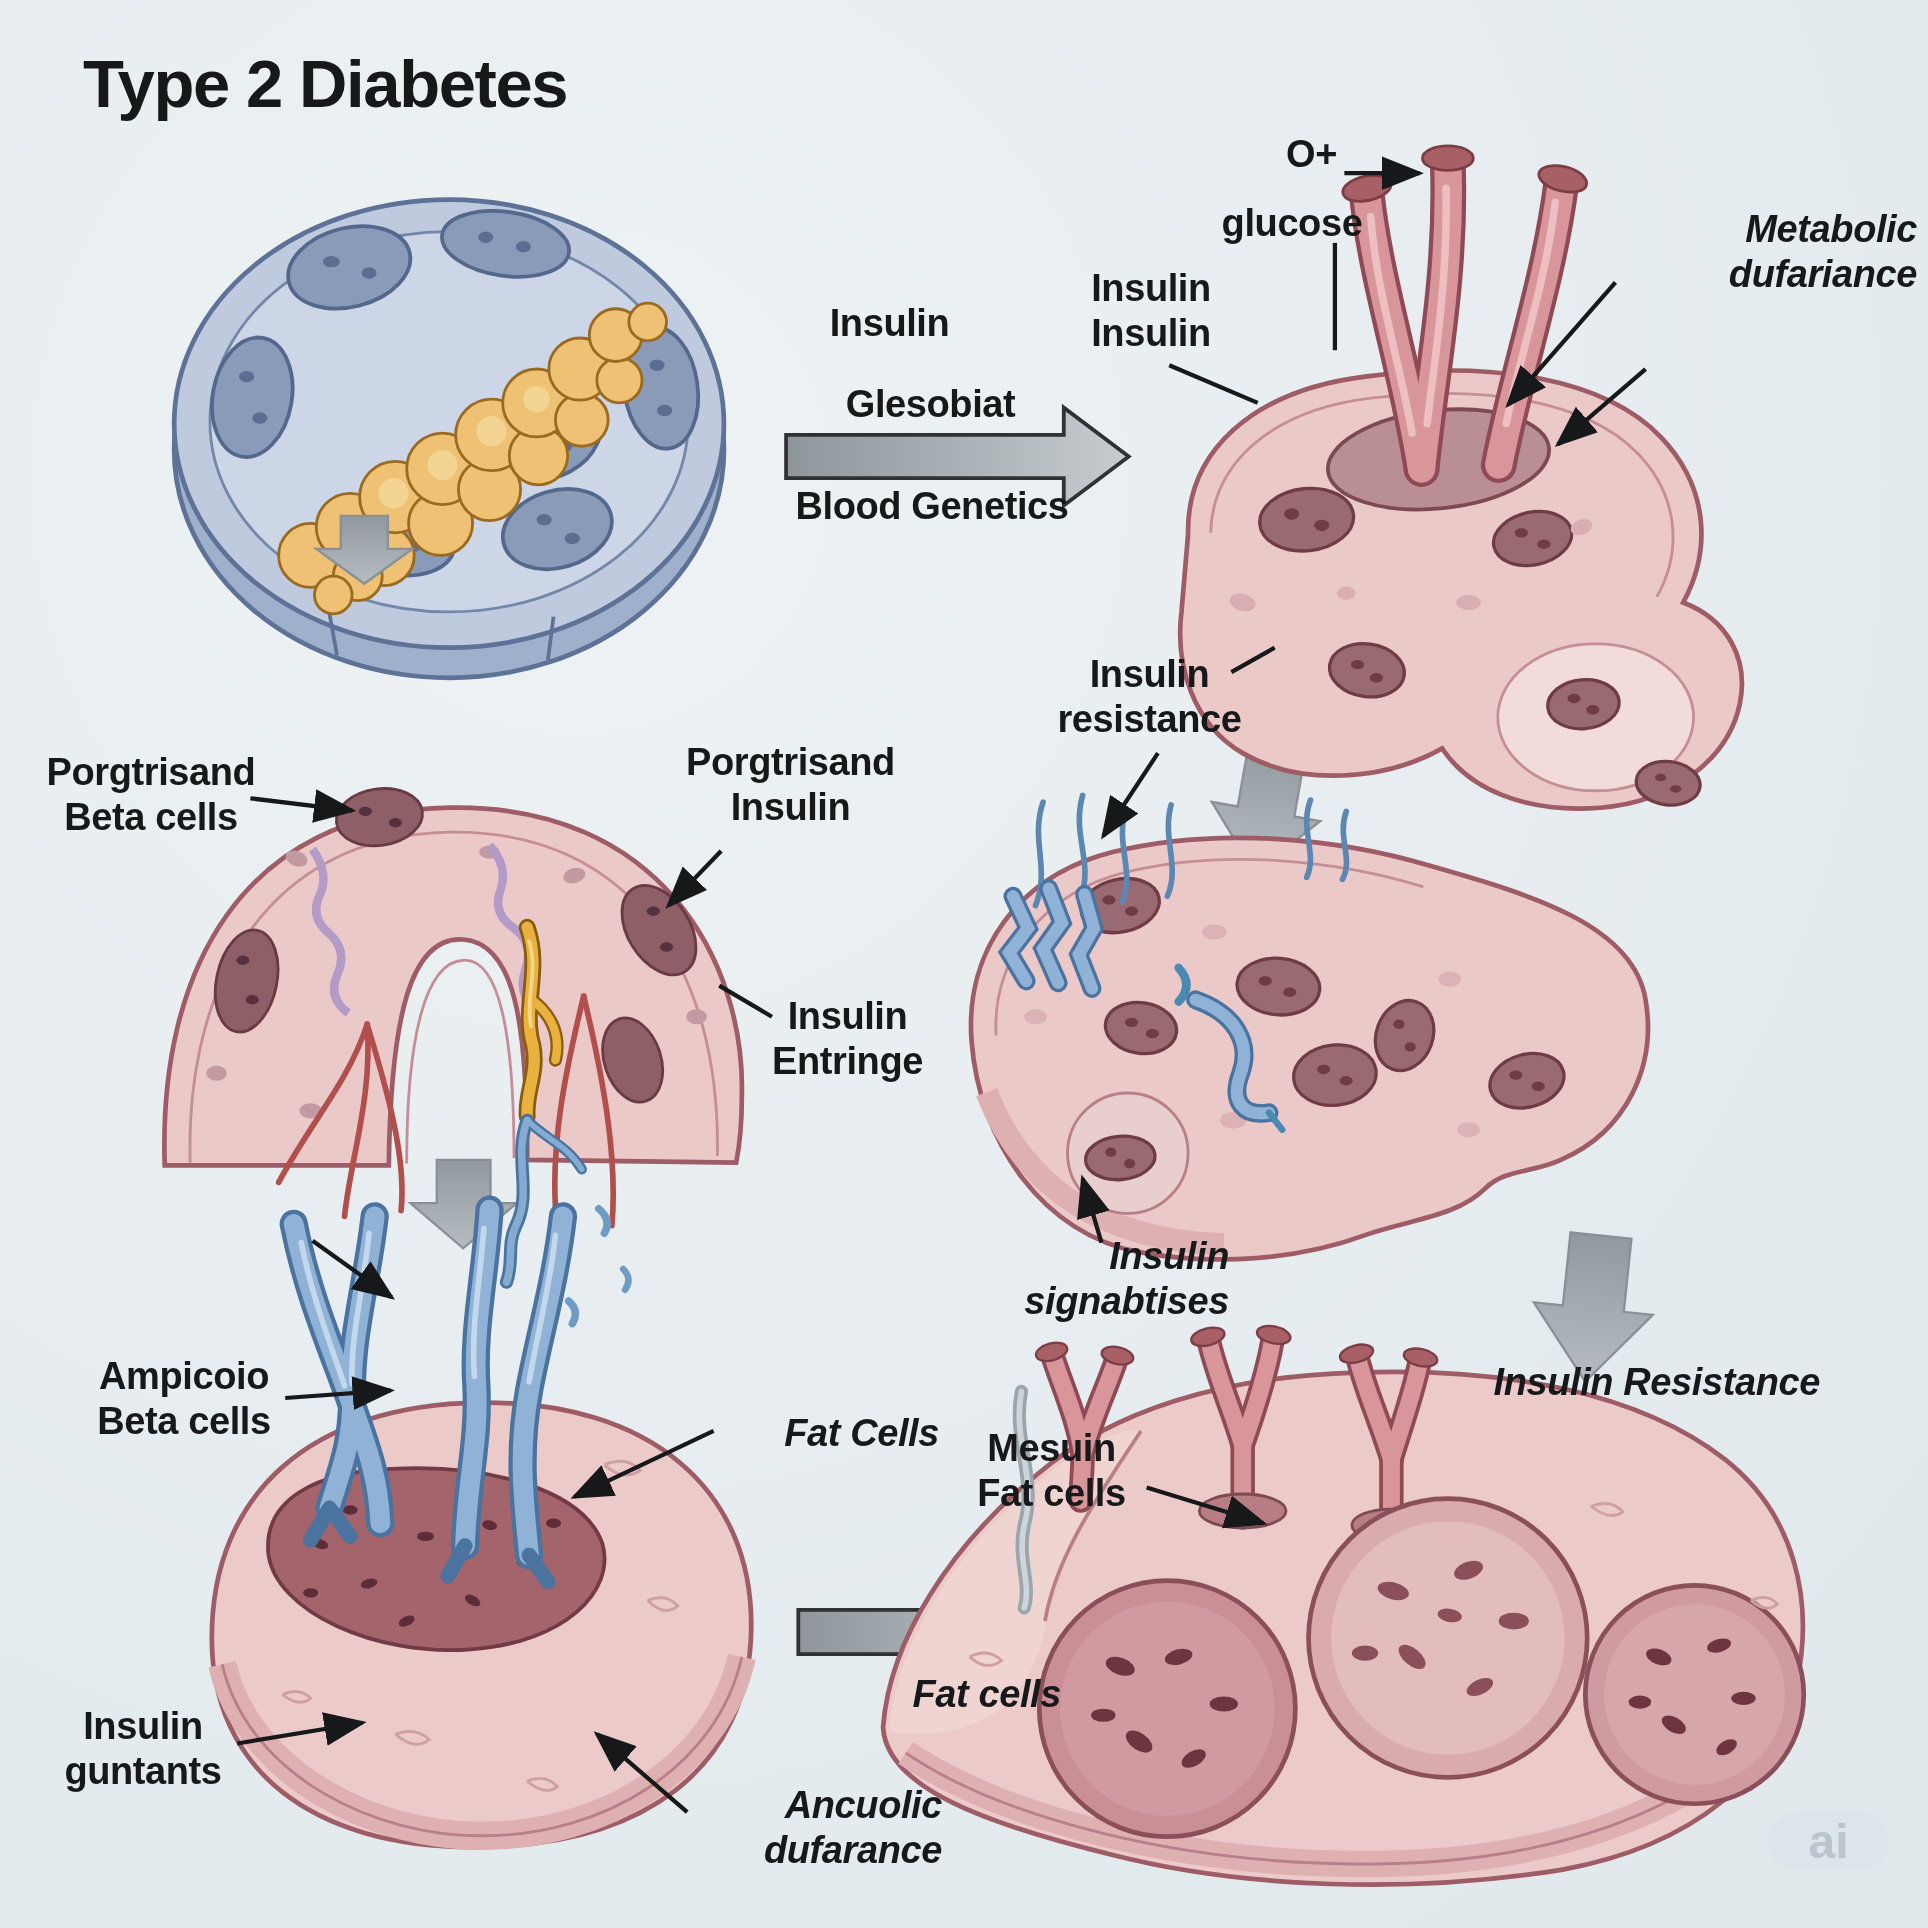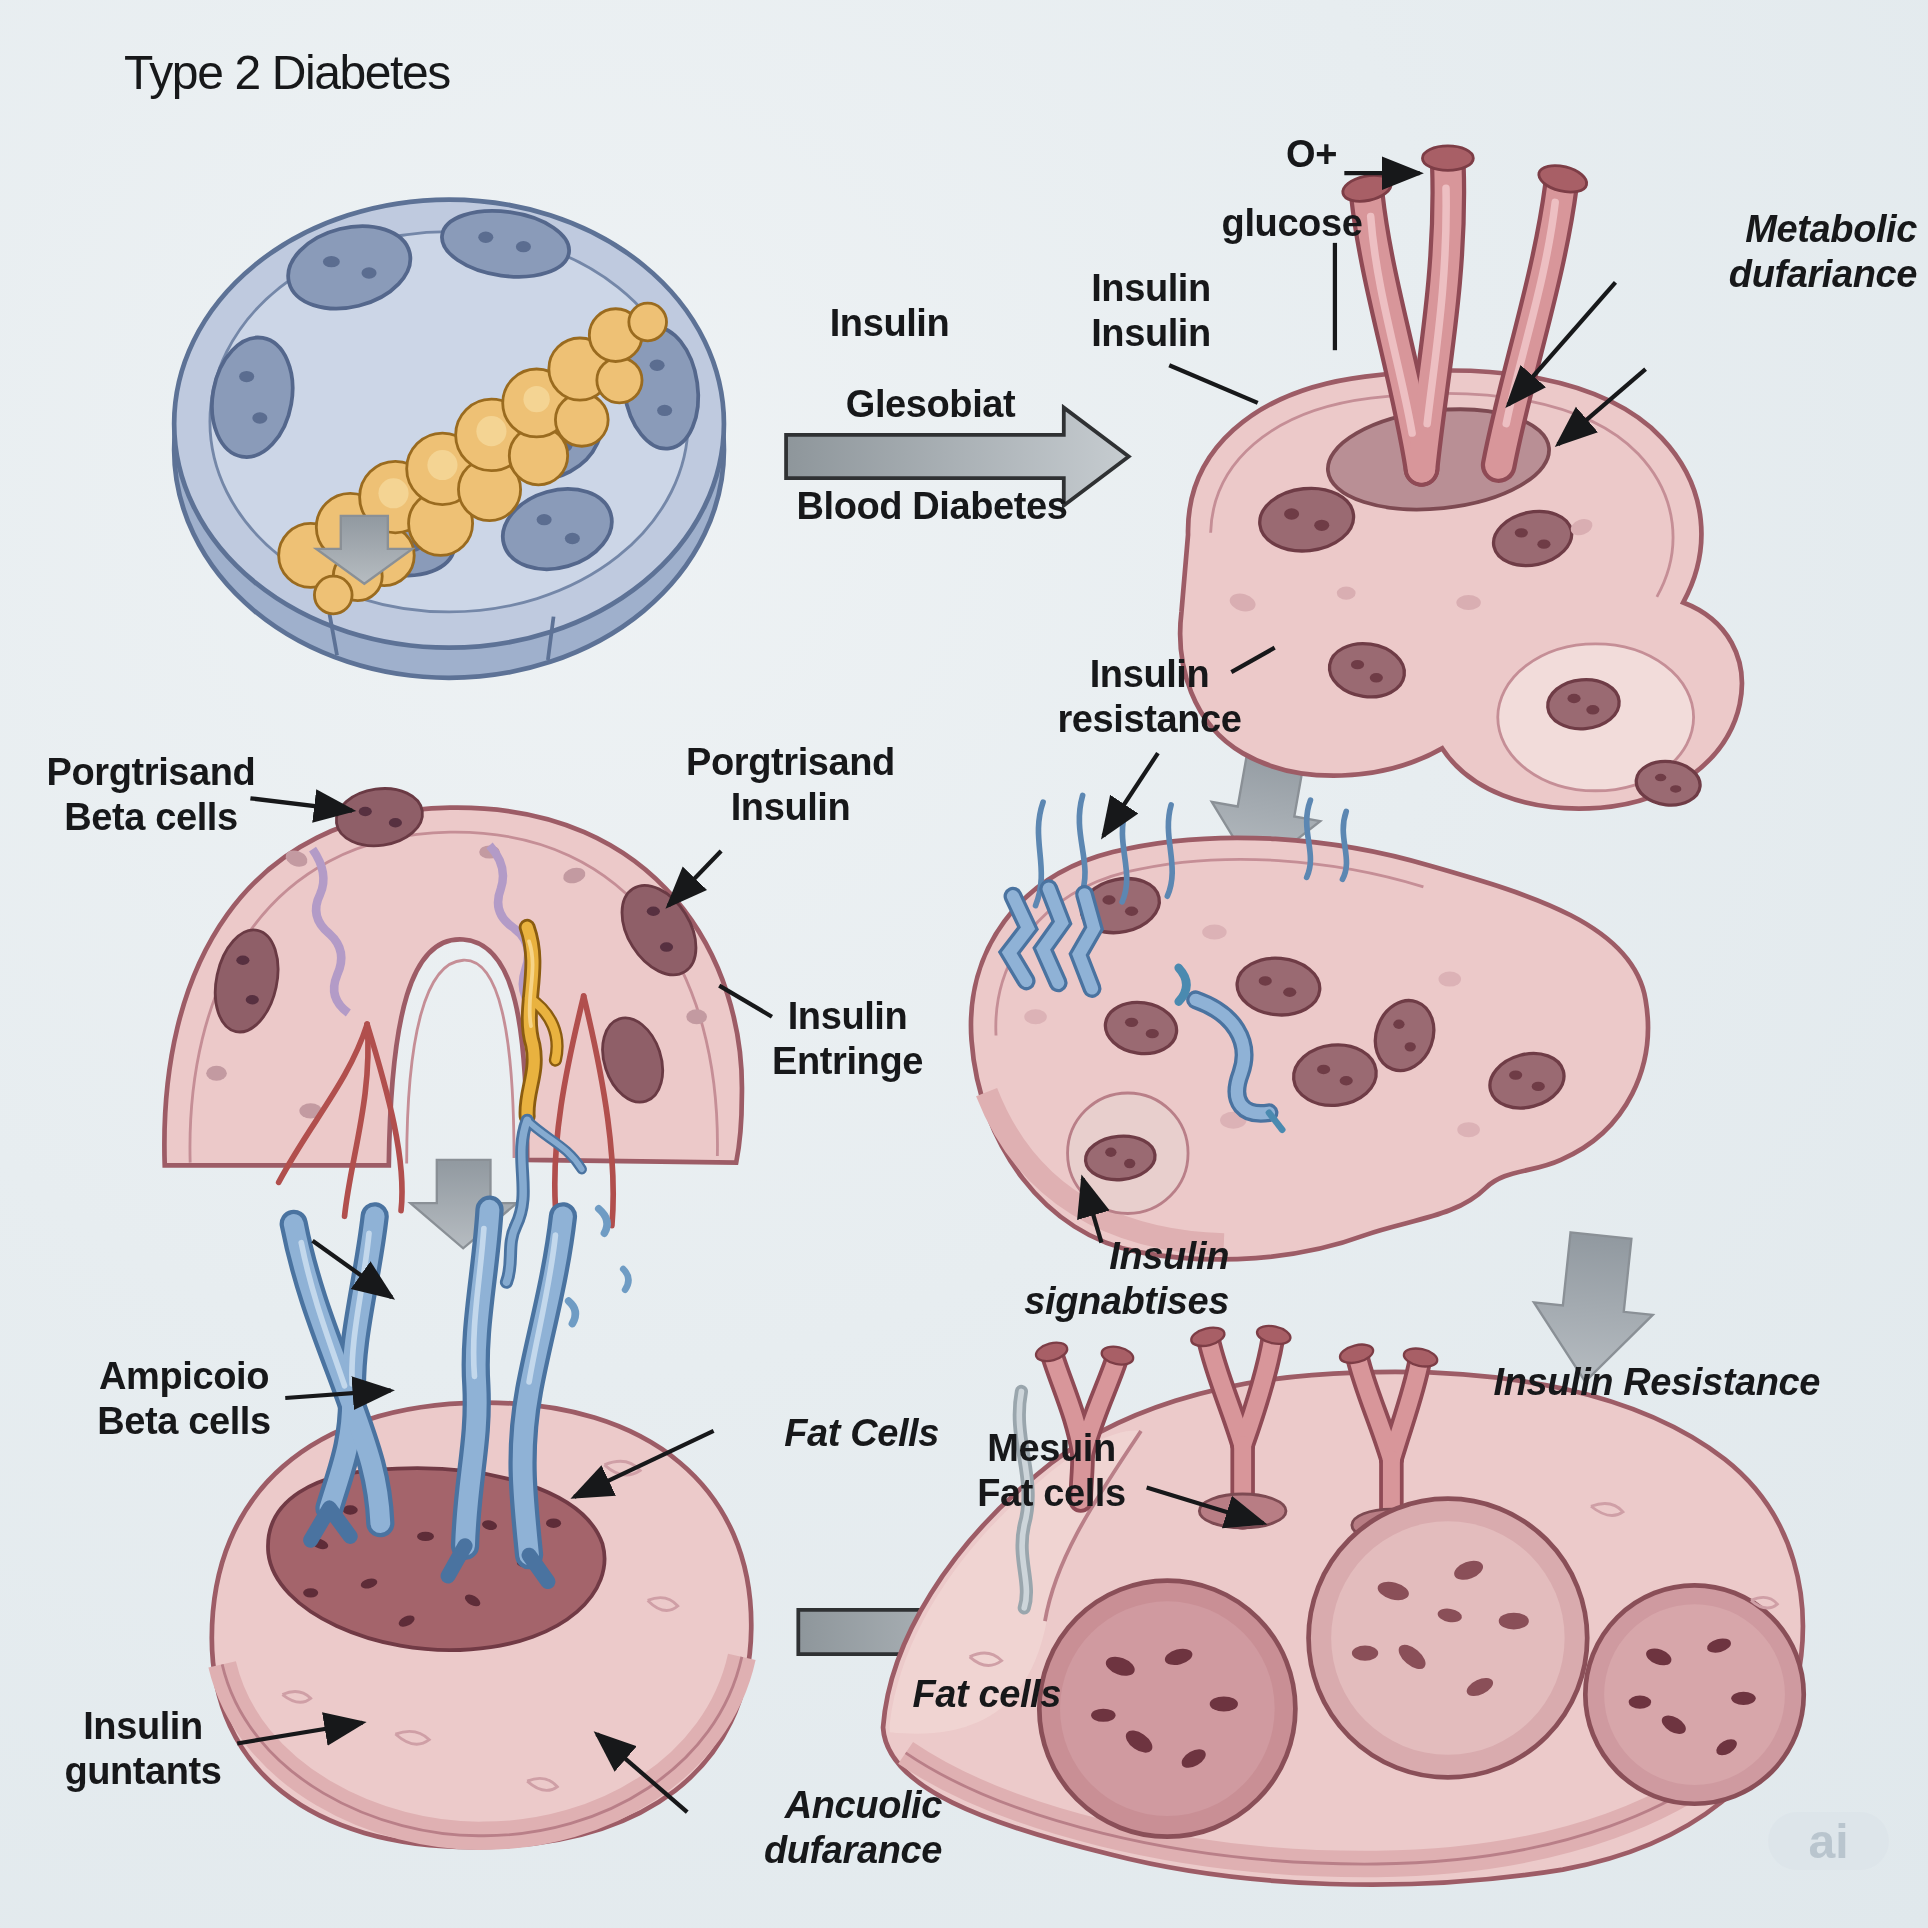--- a/index.html
+++ b/index.html
@@ -4,22 +4,22 @@
 <style>
   html,body{margin:0;padding:0;background:#dfe6ea;}
   .canvas{position:relative;width:1928px;height:1928px;overflow:hidden;
           background:radial-gradient(circle at 30% 25%, #eef2f4 0%, #e7edf0 45%, #e0e8ec 100%);
           font-family:"Liberation Sans", sans-serif;}
   svg.art{position:absolute;left:0;top:0;}
   .lbl{position:absolute;color:#17181a;font-weight:700;font-size:38px;line-height:1.18;
        letter-spacing:-0.4px;white-space:pre-line;}
   .lbl.center{text-align:center;}
   .lbl.left{text-align:right;font-style:italic;}
-  .title{position:absolute;left:83px;top:45px;color:#17181a;font-weight:400;
-         font-size:48px;letter-spacing:-1.4px;margin-left:41px;}
+  .title{position:absolute;left:83px;top:45px;color:#17181a;font-weight:700;
+         font-size:67px;letter-spacing:-1.4px;}
   .watermark{position:absolute;left:1768px;top:1812px;width:121px;height:58px;
              background:#dde5ea;border-radius:30px;display:flex;align-items:center;
              justify-content:center;color:#b9c5ce;font-weight:700;font-size:48px;}
 </style>
 </head>
 <body>
 
 <div class="canvas">
 
 <svg class="art" width="1928" height="1928" viewBox="0 0 2048 2048">
@@ -464,21 +464,21 @@
     <line x1="1308" y1="714" x2="1354" y2="688"></line>
     <line x1="1230" y1="800" x2="1172" y2="888" marker-end="url(#ah)"></line>
     <line x1="1170" y1="1320" x2="1150" y2="1252" marker-end="url(#ah)"></line>
   </g>
 </svg>
 
 <div class="title">Type 2 Diabetes</div>
 
 <div class="lbl center" style="left:772px;top:301px;width:235px;">Insulin</div>
 <div class="lbl center" style="left:813px;top:382px;width:235px;">Glesobiat</div>
-<div class="lbl center" style="left:772px;top:484px;width:320px;">Blood Diabetes</div>
+<div class="lbl center" style="left:772px;top:484px;width:320px;">Blood Genetics</div>
 <div class="lbl center" style="left:1053px;top:266px;width:196px;">Insulin
 Insulin</div>
 <div class="lbl center" style="left:1269px;top:132px;width:85px;">O+</div>
 <div class="lbl center" style="left:1205px;top:186px;width:174px;margin-top:15px;">glucose</div>
 <div class="lbl left" style="left:1616px;top:207px;width:301px;">Metabolic
 dufariance</div>
 <div class="lbl center" style="left:1031px;top:652px;width:237px;">Insulin
 resistance</div>
 <div class="lbl center" style="left:38px;top:750px;width:226px;">Porgtrisand
 Beta cells</div>

